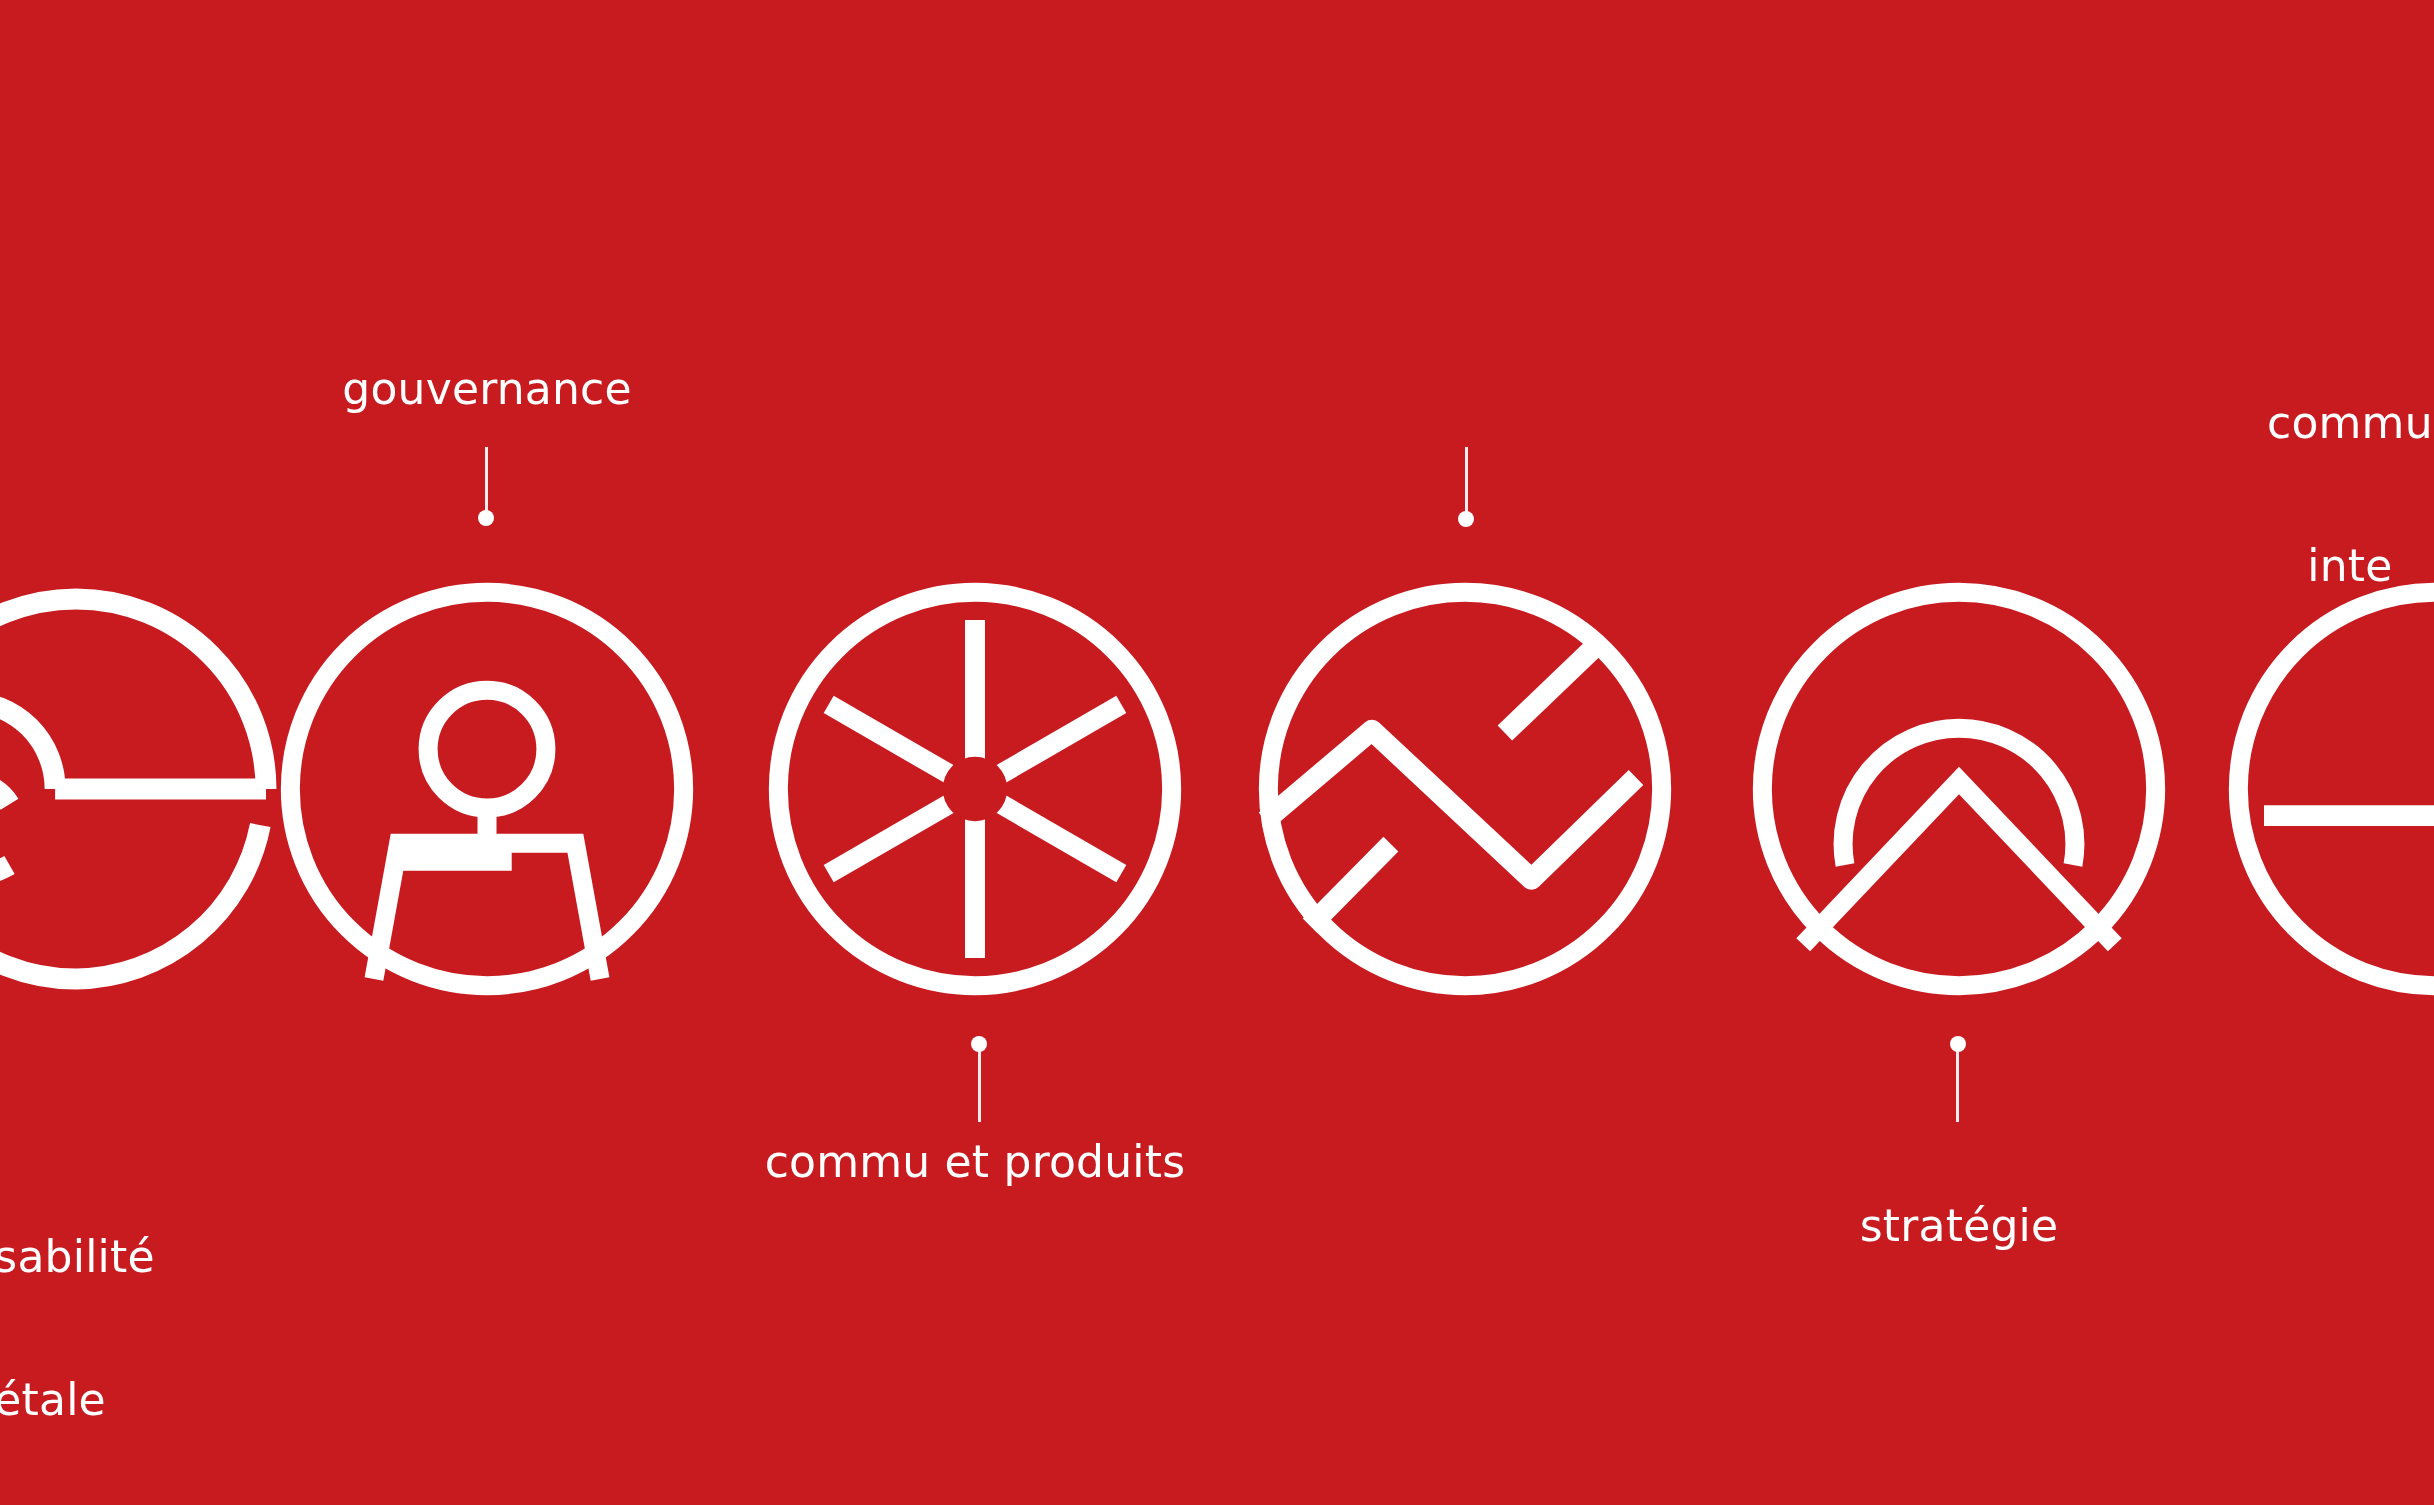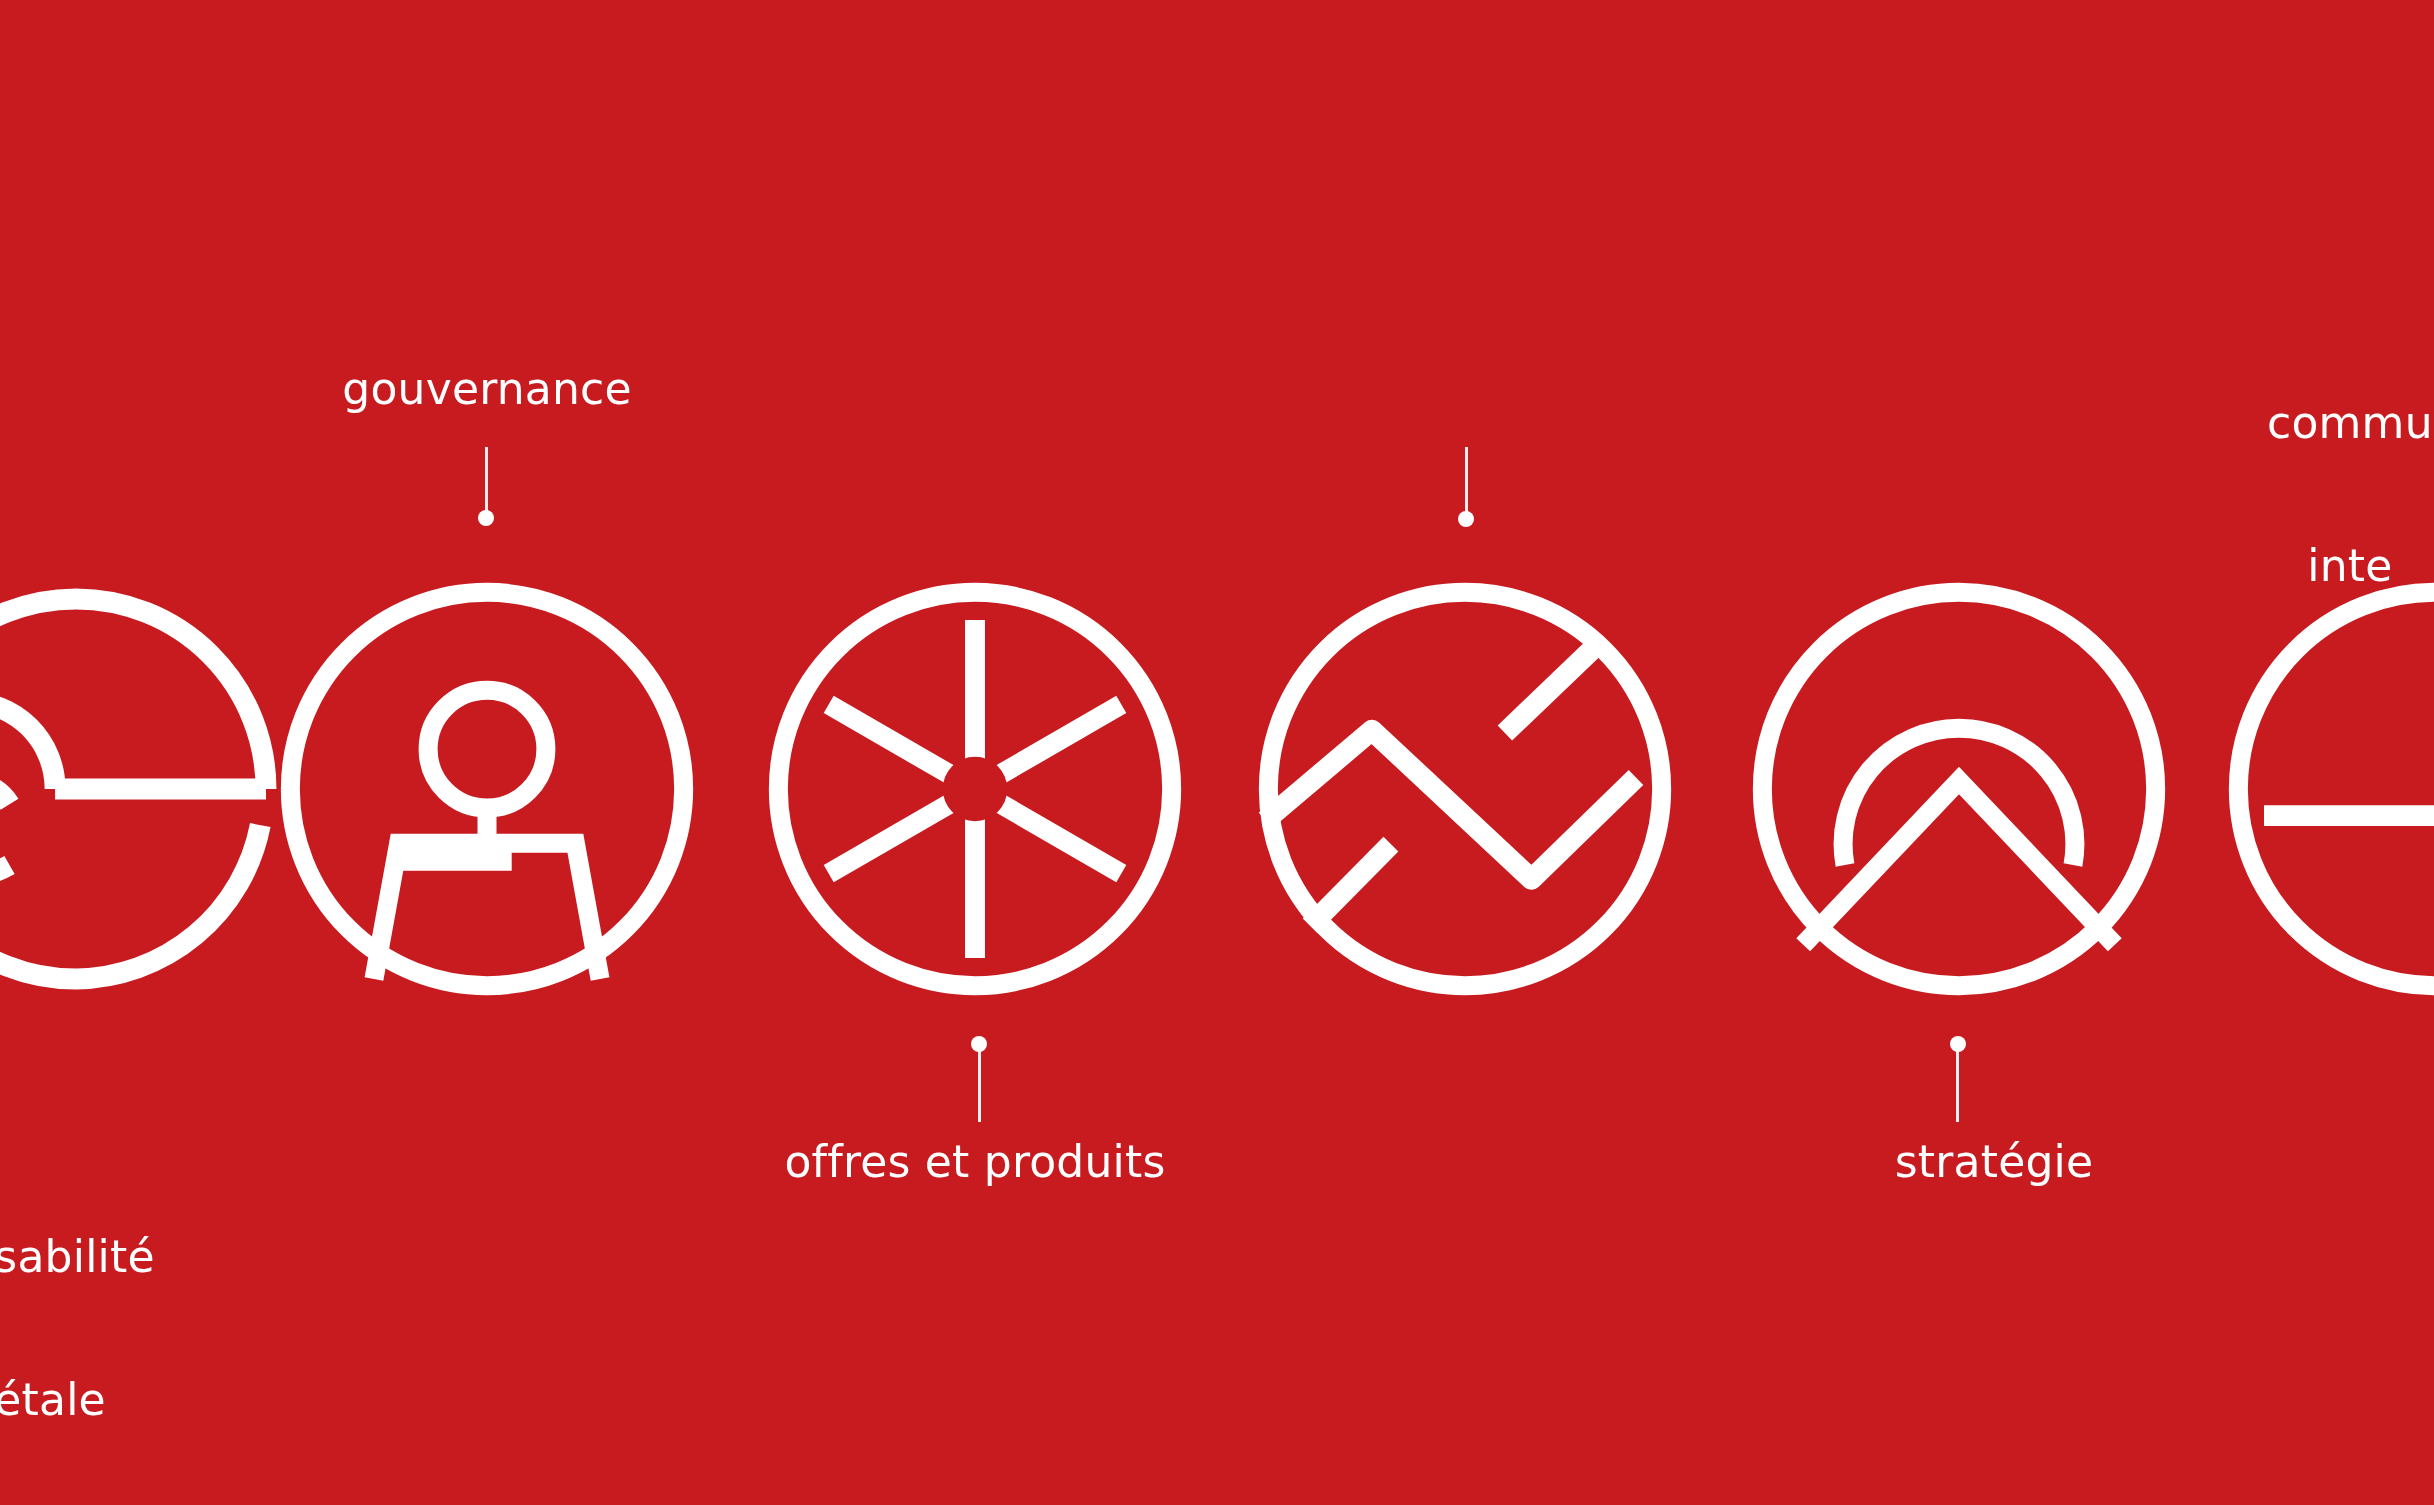--- a/index.html
+++ b/index.html
@@ -145,18 +145,18 @@
   <div class="label left" style="left:2259px; top:304px; text-align:left;margin-left:8px;">
     <div>commu</div>
     <div style="text-align:center; padding-right:0;">inte</div>
   </div>
 
   <div class="label left" style="left:-5.7px; top:1138px;">
     <div>sabilité</div>
     <div>étale</div>
   </div>
 
-  <div class="label center" style="left:975px; top:1138px;"><span>offres et produits</span></div>
+  <div class="label center" style="left:975px; top:1138px;"><span>commu et produits</span></div>
 
-  <div class="label center" style="left:1959px; top:1138px;margin-left:35px;"><span>stratégie</span></div>
+  <div class="label center" style="left:1959px; top:1202px;"><span>stratégie</span></div>
 
 </div>
 
 
 </body></html>

